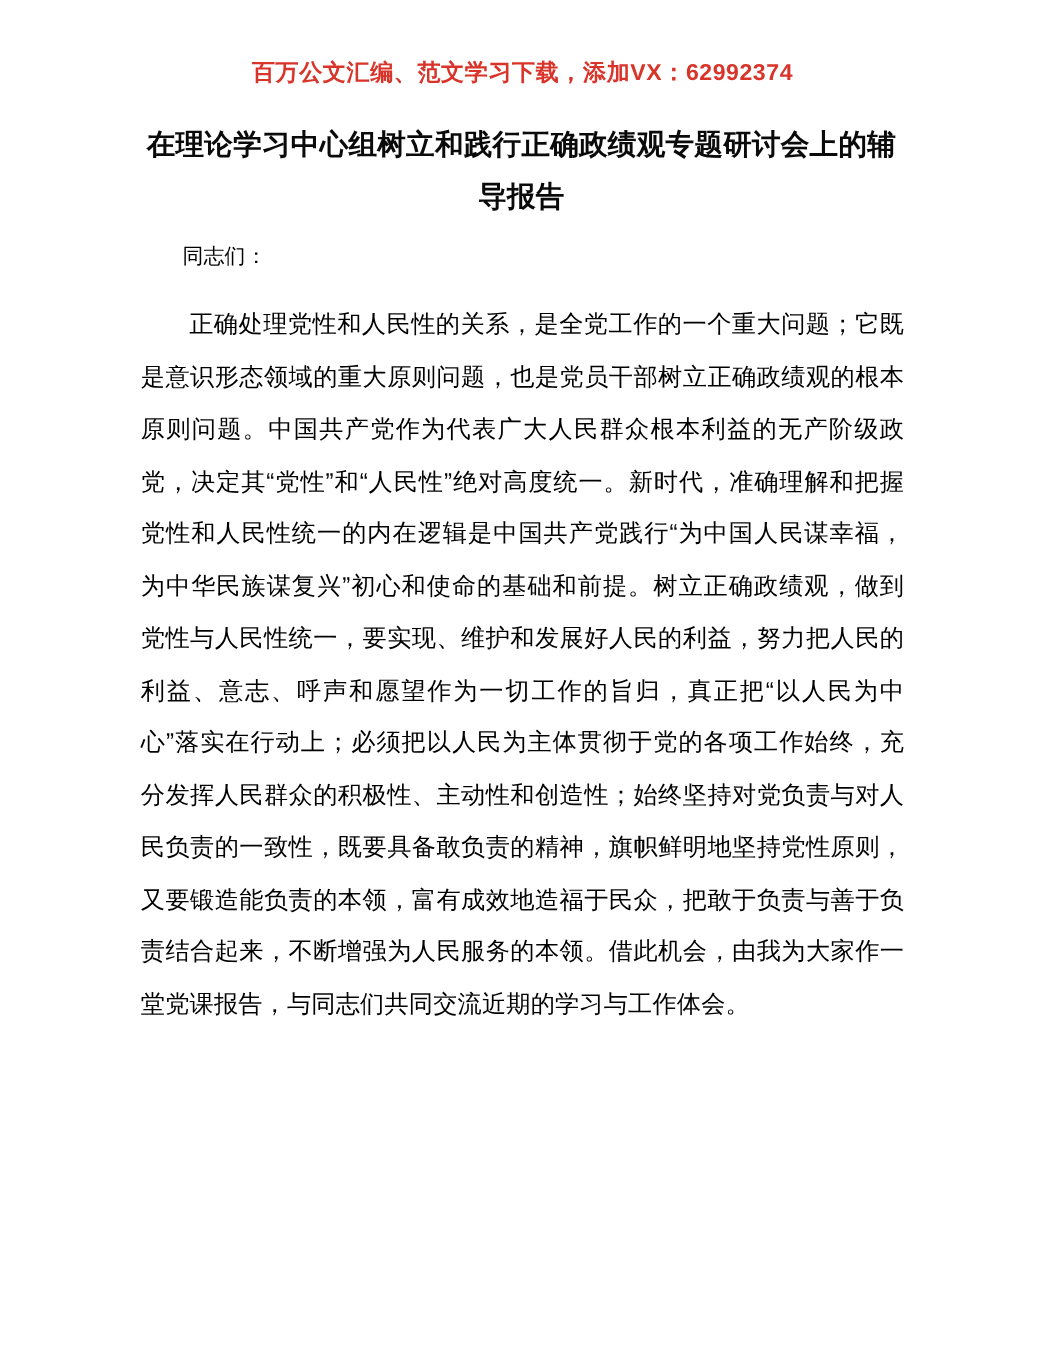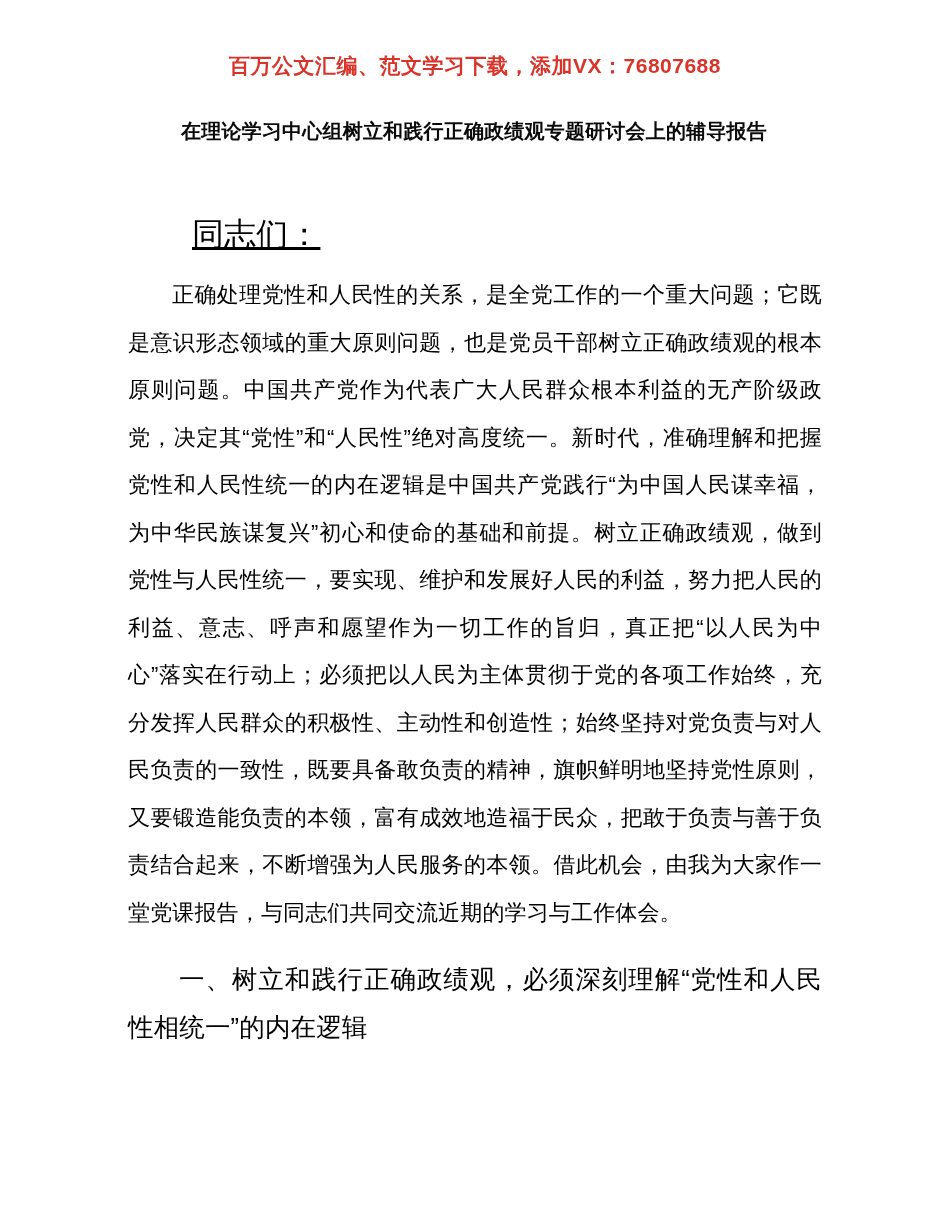--- a/index.html
+++ b/index.html
@@ -36,42 +36,41 @@
     white-space: nowrap;
   }
 
   
   .doc-title {
     position: absolute;
     top: 108px;
     left: 128px;
     width: 692px;
     text-align: center;
-    font-size: 20px;
+    font-size: 26px;
     font-weight: bold;
     line-height: 47px;
     letter-spacing: 0.2px;
     color: #0a0a0a;
   }
 
   
   .content {
     position: absolute;
     top: 213px;
     left: 128px;
     width: 694px;
   }
 
   .salutation {
-    font-size: 32px;
+    font-size: 19px;
     line-height: 42px;
     text-indent: 2em;
     margin: 0 0 16px 0;
     letter-spacing: 0.1px;
-    text-decoration: underline;
   }
 
   .para {
     font-size: 22px;
     line-height: 47.5px;
     text-indent: 2em;
     margin: 0 0 12px 0;
     text-align: justify;
     text-justify: inter-ideograph;
     letter-spacing: 0.15px;
@@ -87,27 +86,26 @@
     text-justify: inter-ideograph;
     letter-spacing: 0.15px;
     word-break: break-all;
   }
 </style>
 </head>
 <body>
 
 <div class="page">
 
-  <div class="promo-header">百万公文汇编、范文学习下载，添加VX：76807688</div>
+  <div class="promo-header">百万公文汇编、范文学习下载，添加VX：62992374</div>
 
   <div class="doc-title">在理论学习中心组树立和践行正确政绩观专题研讨会上的辅导报告</div>
 
   <div class="content">
 
     <p class="salutation">同志们：</p>
 
     <p class="para">正确处理党性和人民性的关系，是全党工作的一个重大问题；它既是意识形态领域的重大原则问题，也是党员干部树立正确政绩观的根本原则问题。中国共产党作为代表广大人民群众根本利益的无产阶级政党，决定其“党性”和“人民性”绝对高度统一。新时代，准确理解和把握党性和人民性统一的内在逻辑是中国共产党践行“为中国人民谋幸福，为中华民族谋复兴”初心和使命的基础和前提。树立正确政绩观，做到党性与人民性统一，要实现、维护和发展好人民的利益，努力把人民的利益、意志、呼声和愿望作为一切工作的旨归，真正把“以人民为中心”落实在行动上；必须把以人民为主体贯彻于党的各项工作始终，充分发挥人民群众的积极性、主动性和创造性；始终坚持对党负责与对人民负责的一致性，既要具备敢负责的精神，旗帜鲜明地坚持党性原则，又要锻造能负责的本领，富有成效地造福于民众，把敢于负责与善于负责结合起来，不断增强为人民服务的本领。借此机会，由我为大家作一堂党课报告，与同志们共同交流近期的学习与工作体会。</p>
 
-    <p class="section-heading">一、树立和践行正确政绩观，必须深刻理解“党性和人民性相统一”的内在逻辑</p>
 
   </div>
 
 </div>
 
 </body></html>

